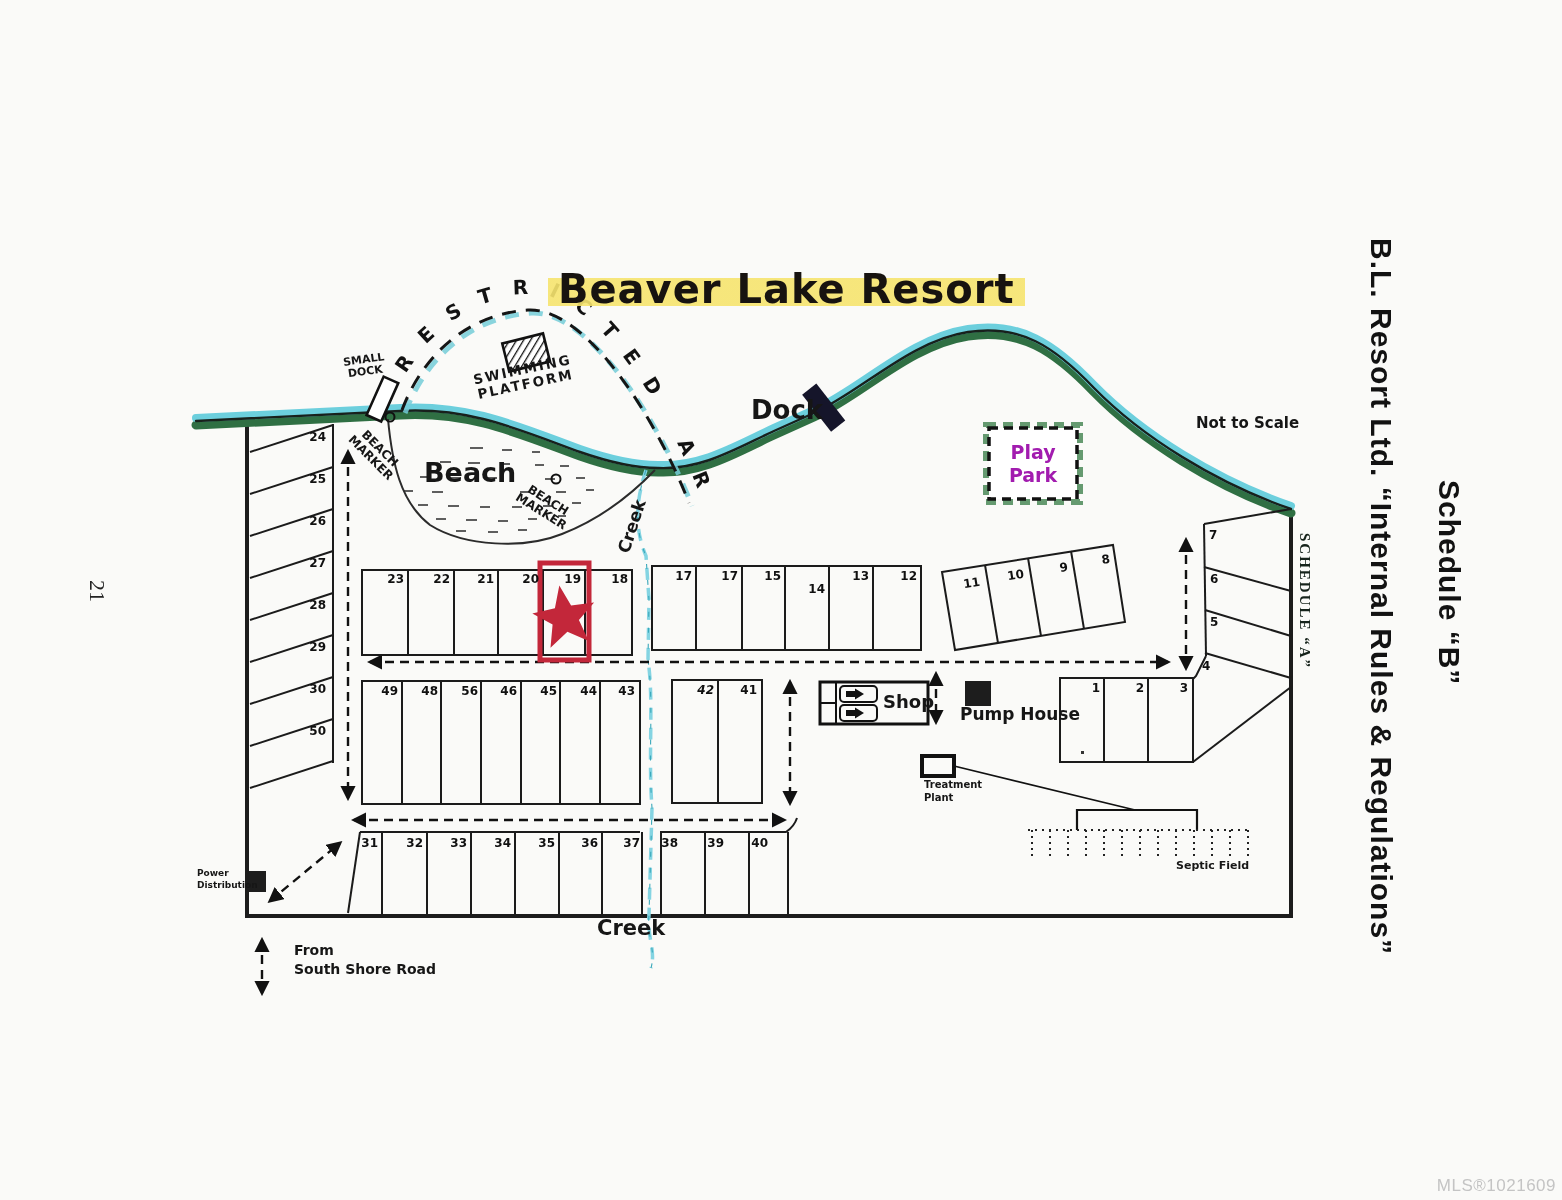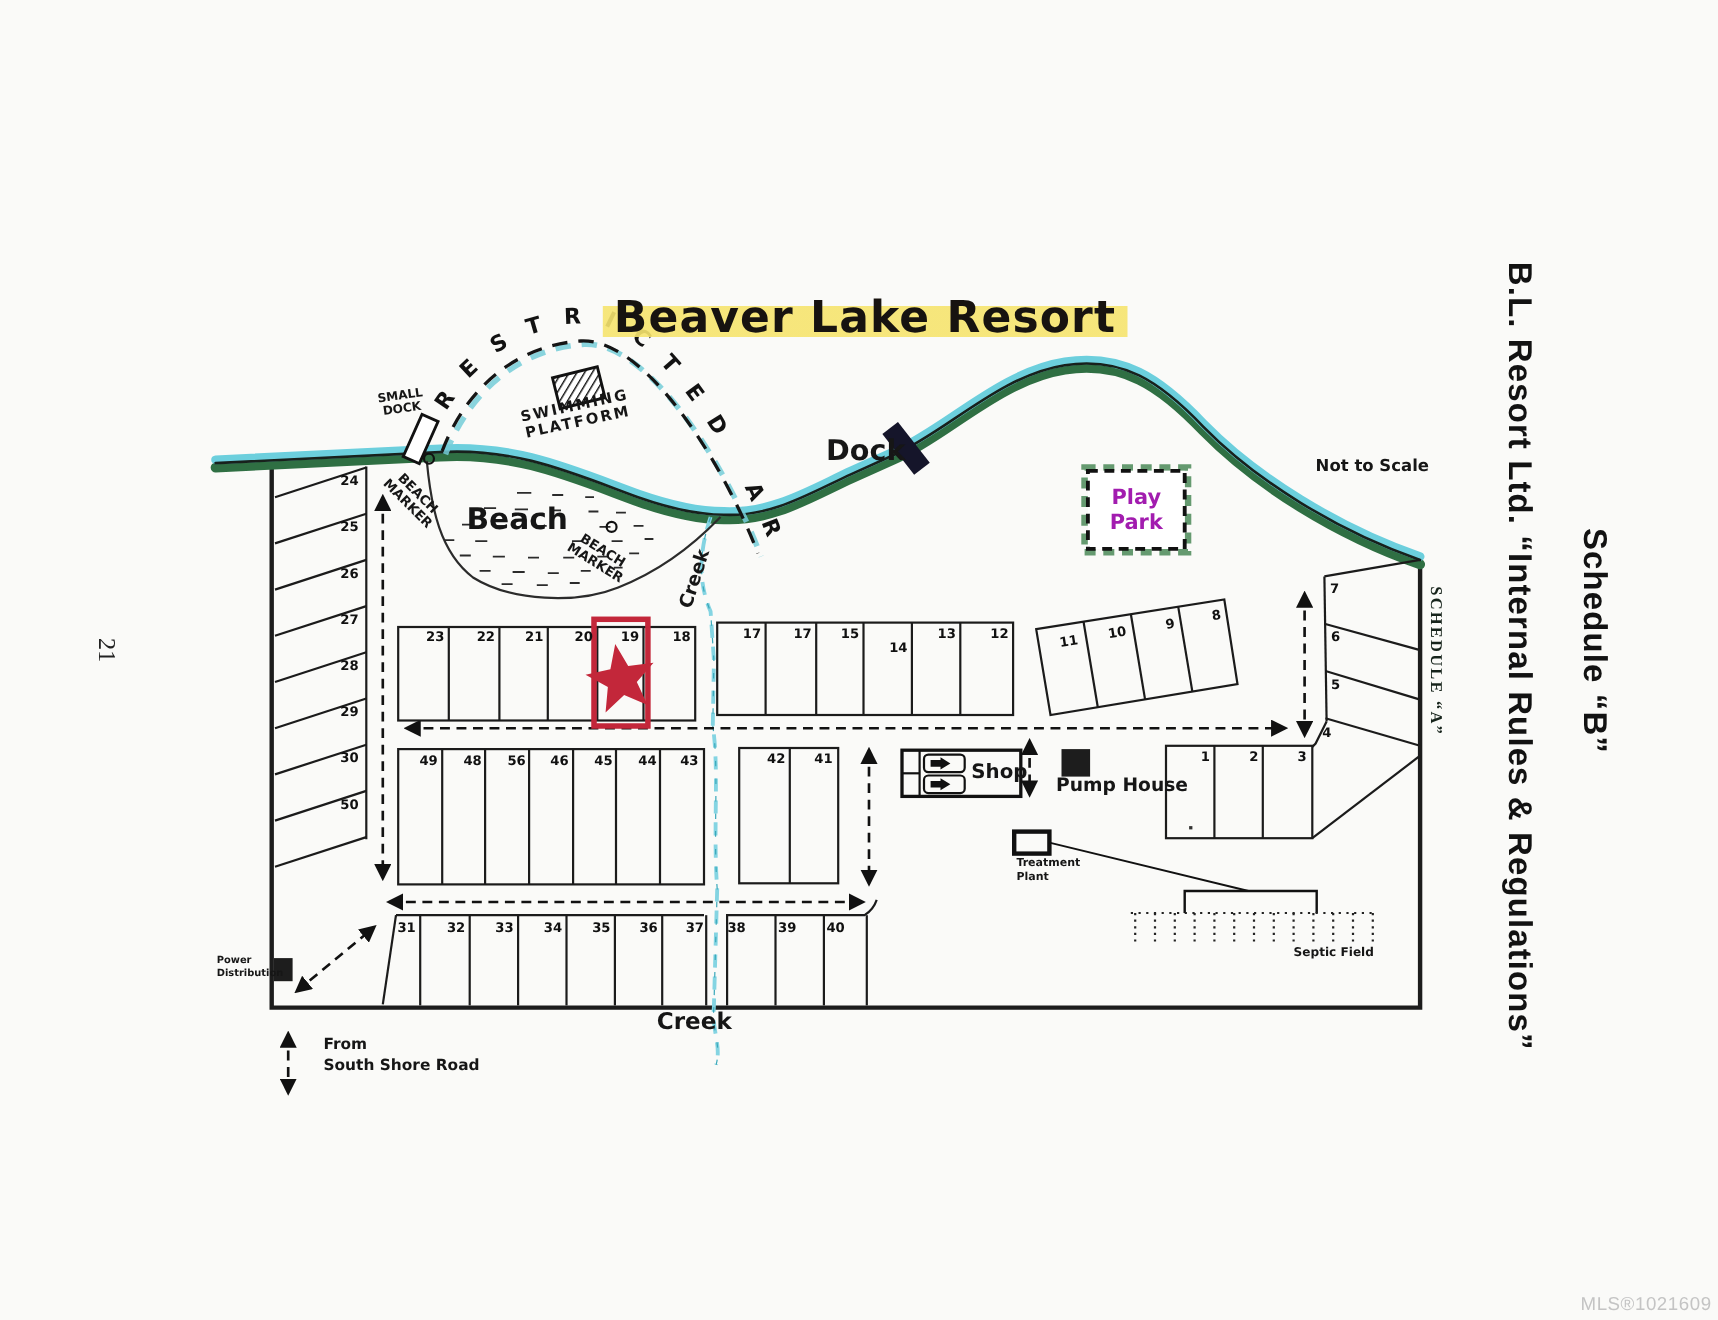--- a/index.html
+++ b/index.html
@@ -329,21 +329,21 @@
   <span class="num" style="left:1158px;top:681px;">3</span>
 
   <span class="num" style="left:368px;top:684px;">49</span>
   <span class="num" style="left:408px;top:684px;">48</span>
   <span class="num" style="left:448px;top:684px;">56</span>
   <span class="num" style="left:487px;top:684px;">46</span>
   <span class="num" style="left:527px;top:684px;">45</span>
   <span class="num" style="left:567px;top:684px;">44</span>
   <span class="num" style="left:605px;top:684px;">43</span>
 
-  <span class="num" style="left:684px;top:683px;">42</span>
+  <span class="num" style="left:684px;top:683px;font-style:italic;">42</span>
   <span class="num" style="left:727px;top:683px;">41</span>
 
   <span class="num" style="left:348px;top:836px;">31</span>
   <span class="num" style="left:393px;top:836px;">32</span>
   <span class="num" style="left:437px;top:836px;">33</span>
   <span class="num" style="left:481px;top:836px;">34</span>
   <span class="num" style="left:525px;top:836px;">35</span>
   <span class="num" style="left:568px;top:836px;">36</span>
   <span class="num" style="left:610px;top:836px;">37</span>
   <span class="num" style="left:648px;top:836px;">38</span>

